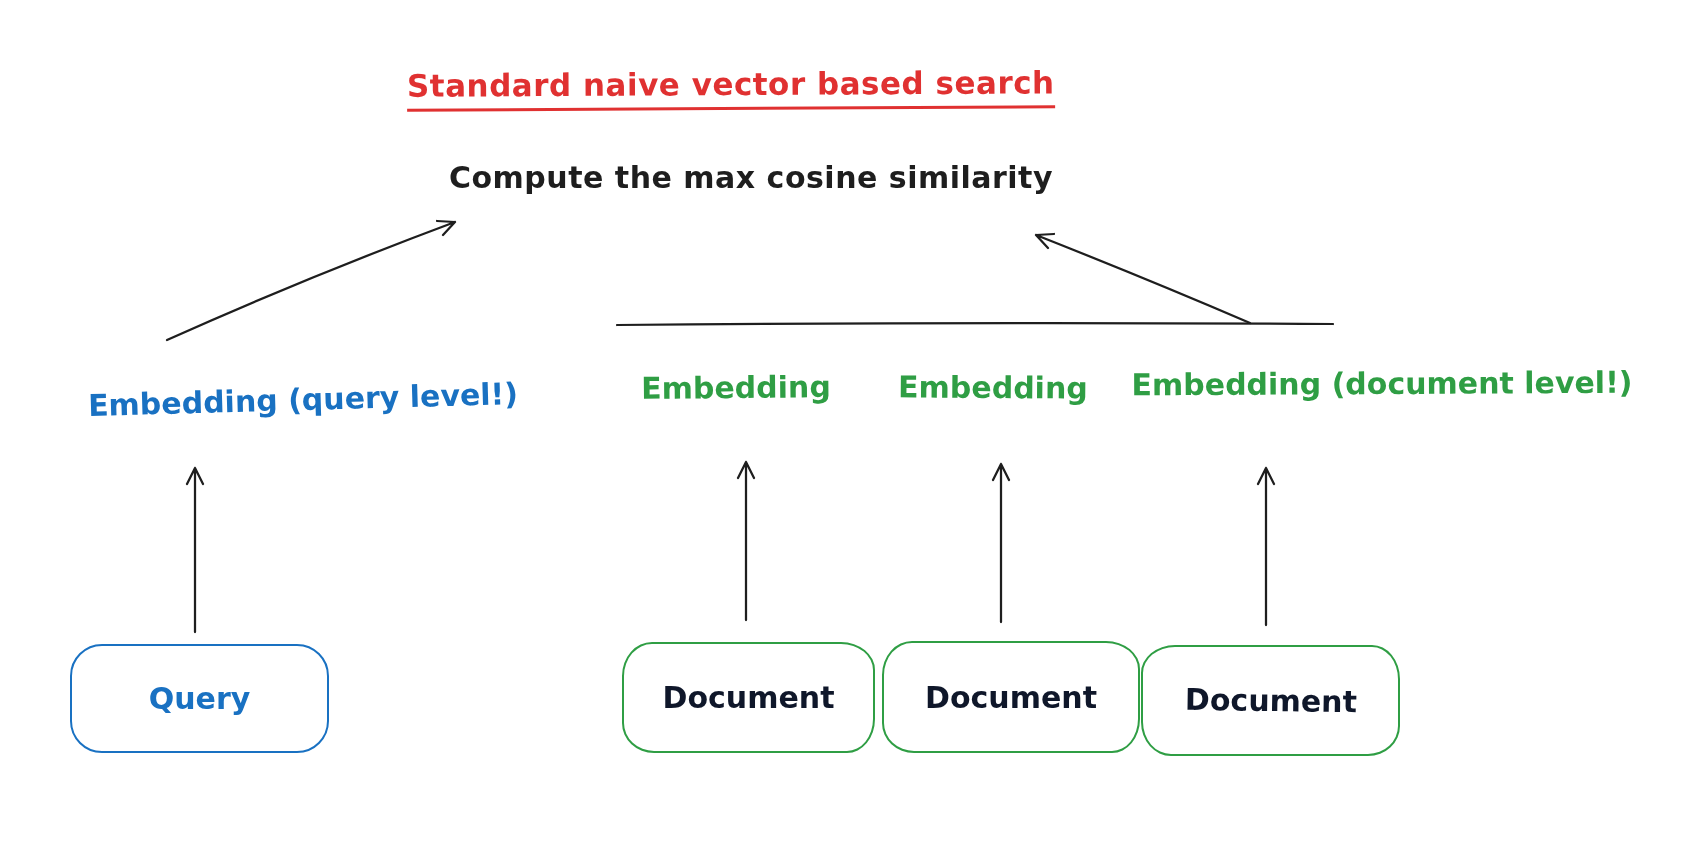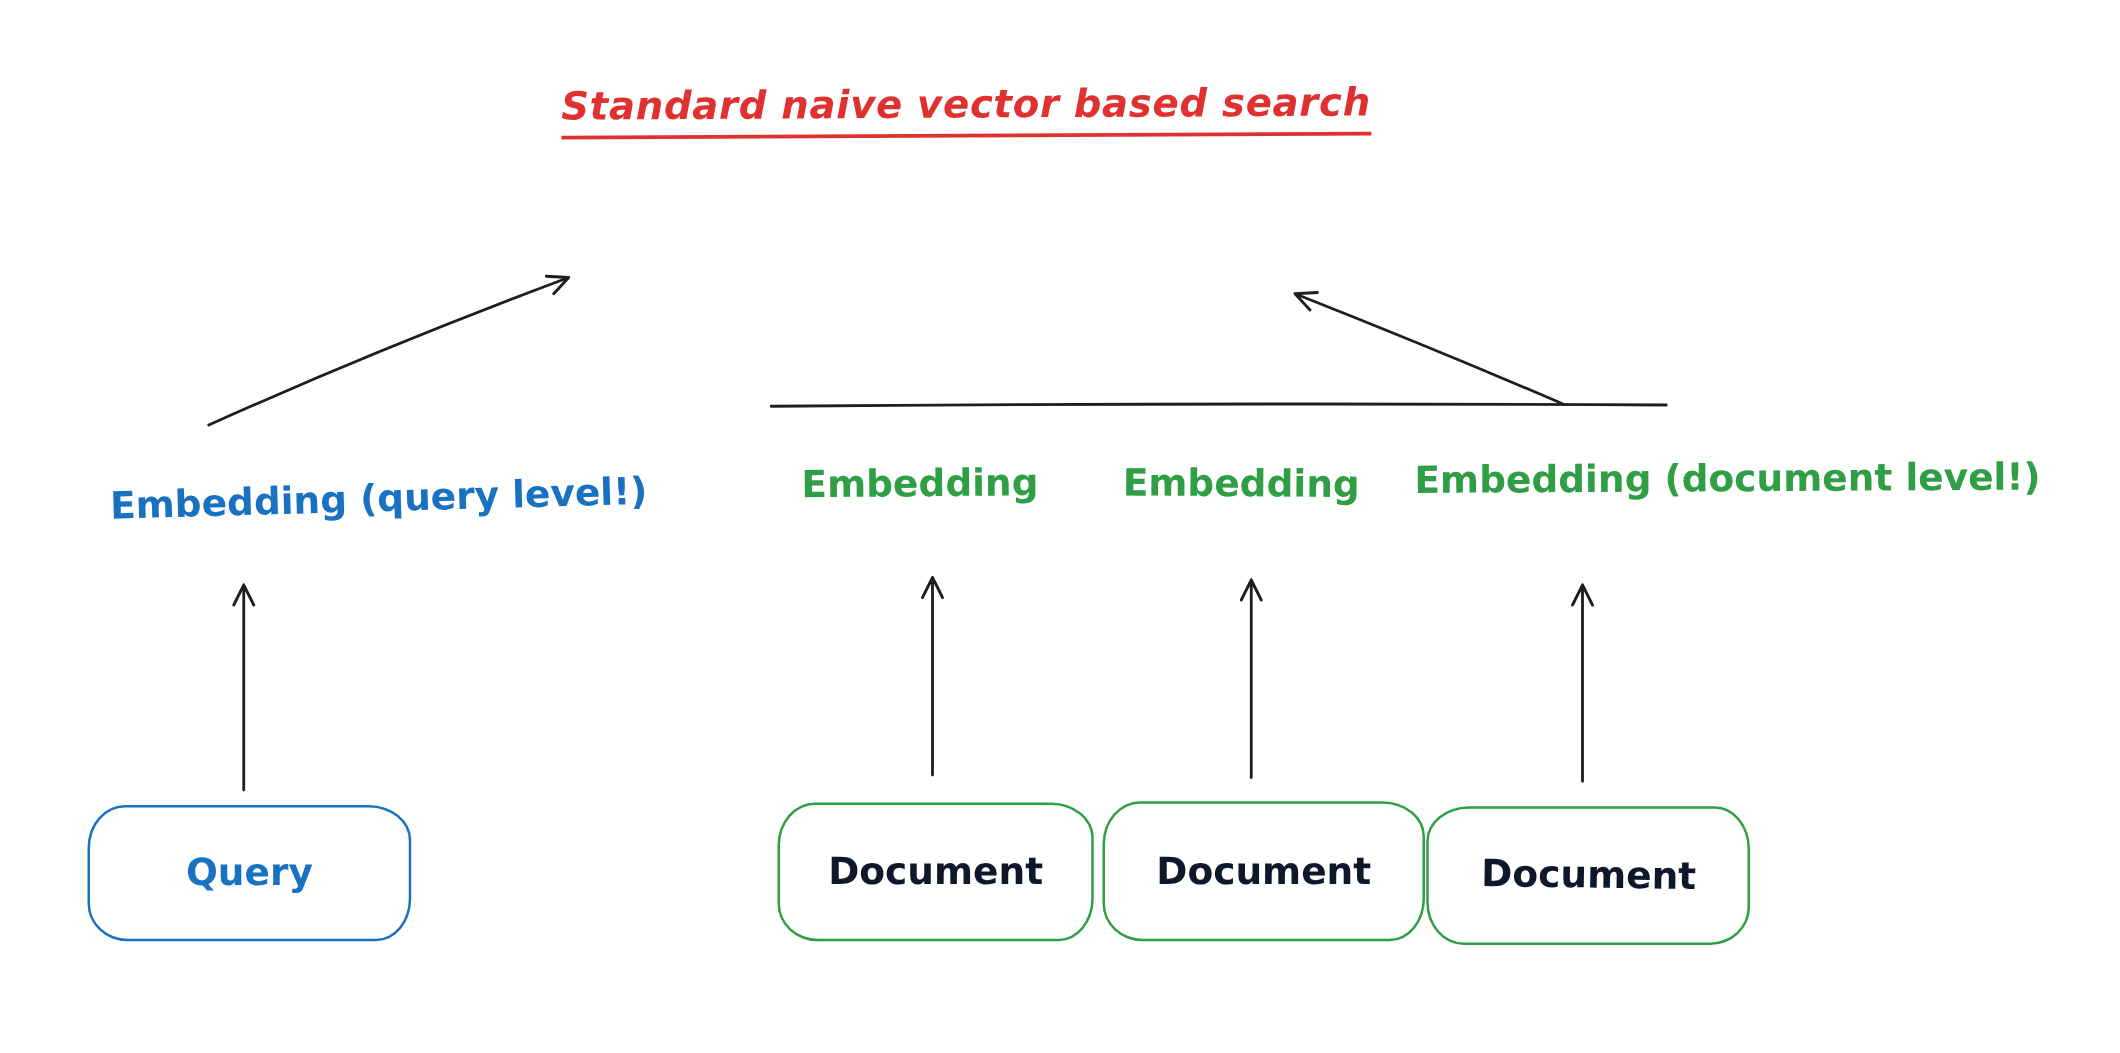--- a/index.html
+++ b/index.html
@@ -16,22 +16,21 @@
     font-family: "DejaVu Sans", sans-serif;
   }
   .abs { position: absolute; }
   .hand {
     font-family: "DejaVu Sans", sans-serif;
     font-weight: bold;
     white-space: nowrap;
   }
   #title-wrap {
     left: 407px; top: 66px; width: 690px;
-    text-align: right;
-    font-style: italic;
+    text-align: left;
   }
   #title-text {
     display: inline-block;
     color: #e03131;
     font-size: 31px;
     letter-spacing: 0.5px;
     padding-bottom: 5px;
     border-bottom: 3px solid #e03131;
     transform: rotate(-0.3deg);
   }
@@ -61,21 +60,21 @@
     position: absolute;
     display: flex;
     align-items: center;
     justify-content: center;
     background: #ffffff;
     border-width: 2.2px;
     border-style: solid;
     font-size: 30px;
     border-radius: 30px 34px 28px 32px / 34px 28px 34px 30px;
   }
-  .blue-box  { border-color: #1971c2; color: #1971c2; }
+  .blue-box  { border-color: #1971c2; color: #1971c2; border-radius: 32px; }
   .green-box { border-color: #2f9e44; color: #0f172a; }
   #query-box { left: 70px;  top: 644px; width: 255px; height: 105px; }
   #doc-box-1 { left: 622px; top: 642px; width: 249px; height: 107px; }
   #doc-box-2 { left: 882px; top: 641px; width: 254px; height: 108px; }
   #doc-box-3 { left: 1141px; top: 645px; width: 255px; height: 107px; border-radius: 34px 28px 32px 30px / 28px 34px 30px 34px; }
   #doc-box-3 .hand { transform: rotate(0.8deg); }
   #arrow-layer {
     left: 0; top: 0;
     pointer-events: none;
   }
@@ -106,20 +105,21 @@
 
     <path d="M 1001 622 L 1001 464 M 1001 464 L 993 480 M 1001 464 L 1009 480"></path>
 
     <path d="M 1266 625 L 1266 468 M 1266 468 L 1258 484 M 1266 468 L 1274 484"></path>
   </svg>
 
   <div id="title-wrap" class="abs hand">
     <span id="title-text">Standard naive vector based search</span>
   </div>
 
+  <div id="compute-label" class="abs hand">Compute the max cosine similarity</div>
 
   <div id="embedding-query-label" class="abs hand">Embedding (query level!)</div>
 
   <div id="embedding-doc1-label" class="abs hand green-label">Embedding</div>
 
   <div id="embedding-doc2-label" class="abs hand green-label">Embedding</div>
 
   <div id="embedding-doc3-label" class="abs hand green-label">Embedding (document level!)</div>
 
   <div id="query-box" class="node-box blue-box">

